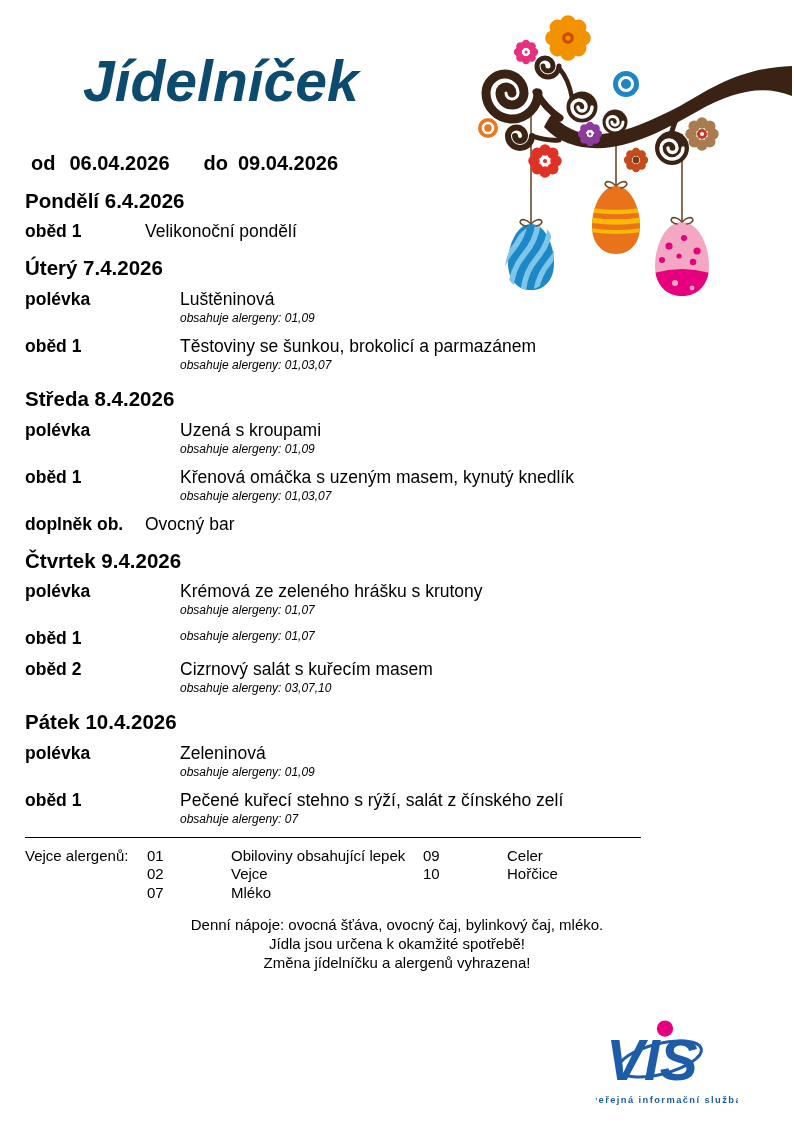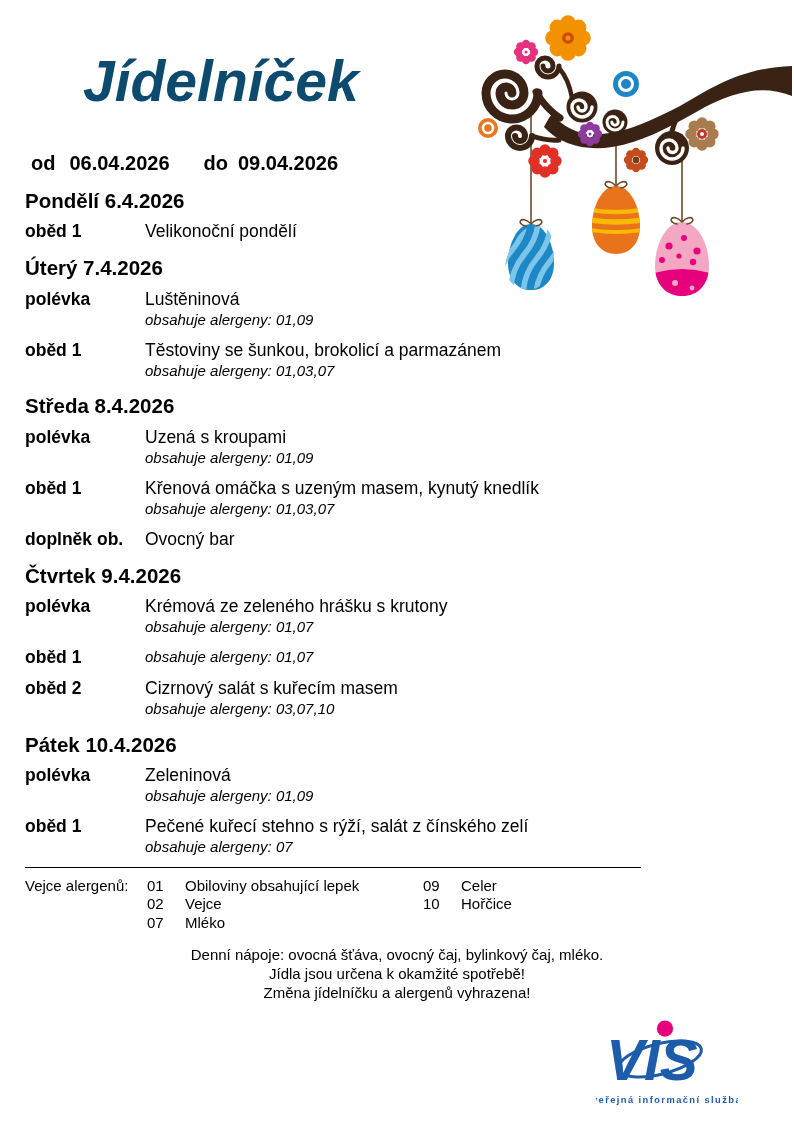--- a/index.html
+++ b/index.html
@@ -34,38 +34,38 @@
   .daterange .d-to-label { margin-left:34px; margin-right:10px; }
 
   .menu { margin-top:5px; }
   .day-name {
     font-size:20.5px;
     font-weight:bold;
     margin:14px 0 9px 0;
     line-height:1.15;
   }
   .item { display:flex; align-items:flex-start; margin-bottom:6px; }
-  .item.with-note { margin-bottom:10px; }
+  .item.with-note { margin-bottom:10px;gap:35px; }
   .item-label {
     flex:none; width:120px;
     font-size:17.5px; font-weight:bold; line-height:1.2;
   }
   .dish { font-size:17.5px; line-height:1.2; }
-  .note { font-size:15px; font-style:italic; line-height:1.25; margin-top:1px; }
+  .note { font-size:12px; font-style:italic; line-height:1.25; margin-top:1px; }
 
   .separator {
     border:none; border-top:1.6px solid #000;
     width:616px; margin:10px 0 0 0;
   }
 
   .allergen-table { display:flex; margin-top:9px; font-size:15px; line-height:18.5px; }
   .al-label { flex:none; width:122px; }
   .al-col1 { flex:none; width:276px; }
   .al-col2 { flex:none; }
-  .al-row { display:flex; }
+  .al-row { display:flex;gap:46px; }
   .al-code { flex:none; width:38px; }
 
   .footer-notes { margin-top:13px; font-size:15px; line-height:19px;text-align:center; }
 
   .decoration {
     position:absolute; top:8px; right:2px;
     width:352px; height:312px; z-index:1;
   }
 
   .vis-logo { position:absolute; top:1016px; right:56px; width:142px; height:92px; }

